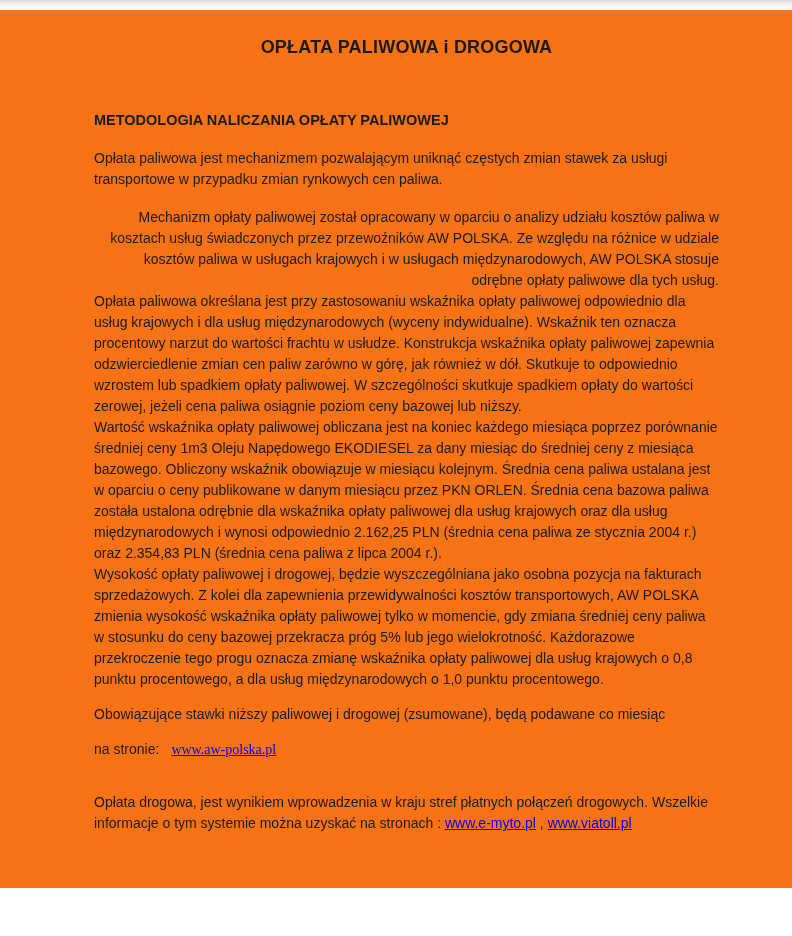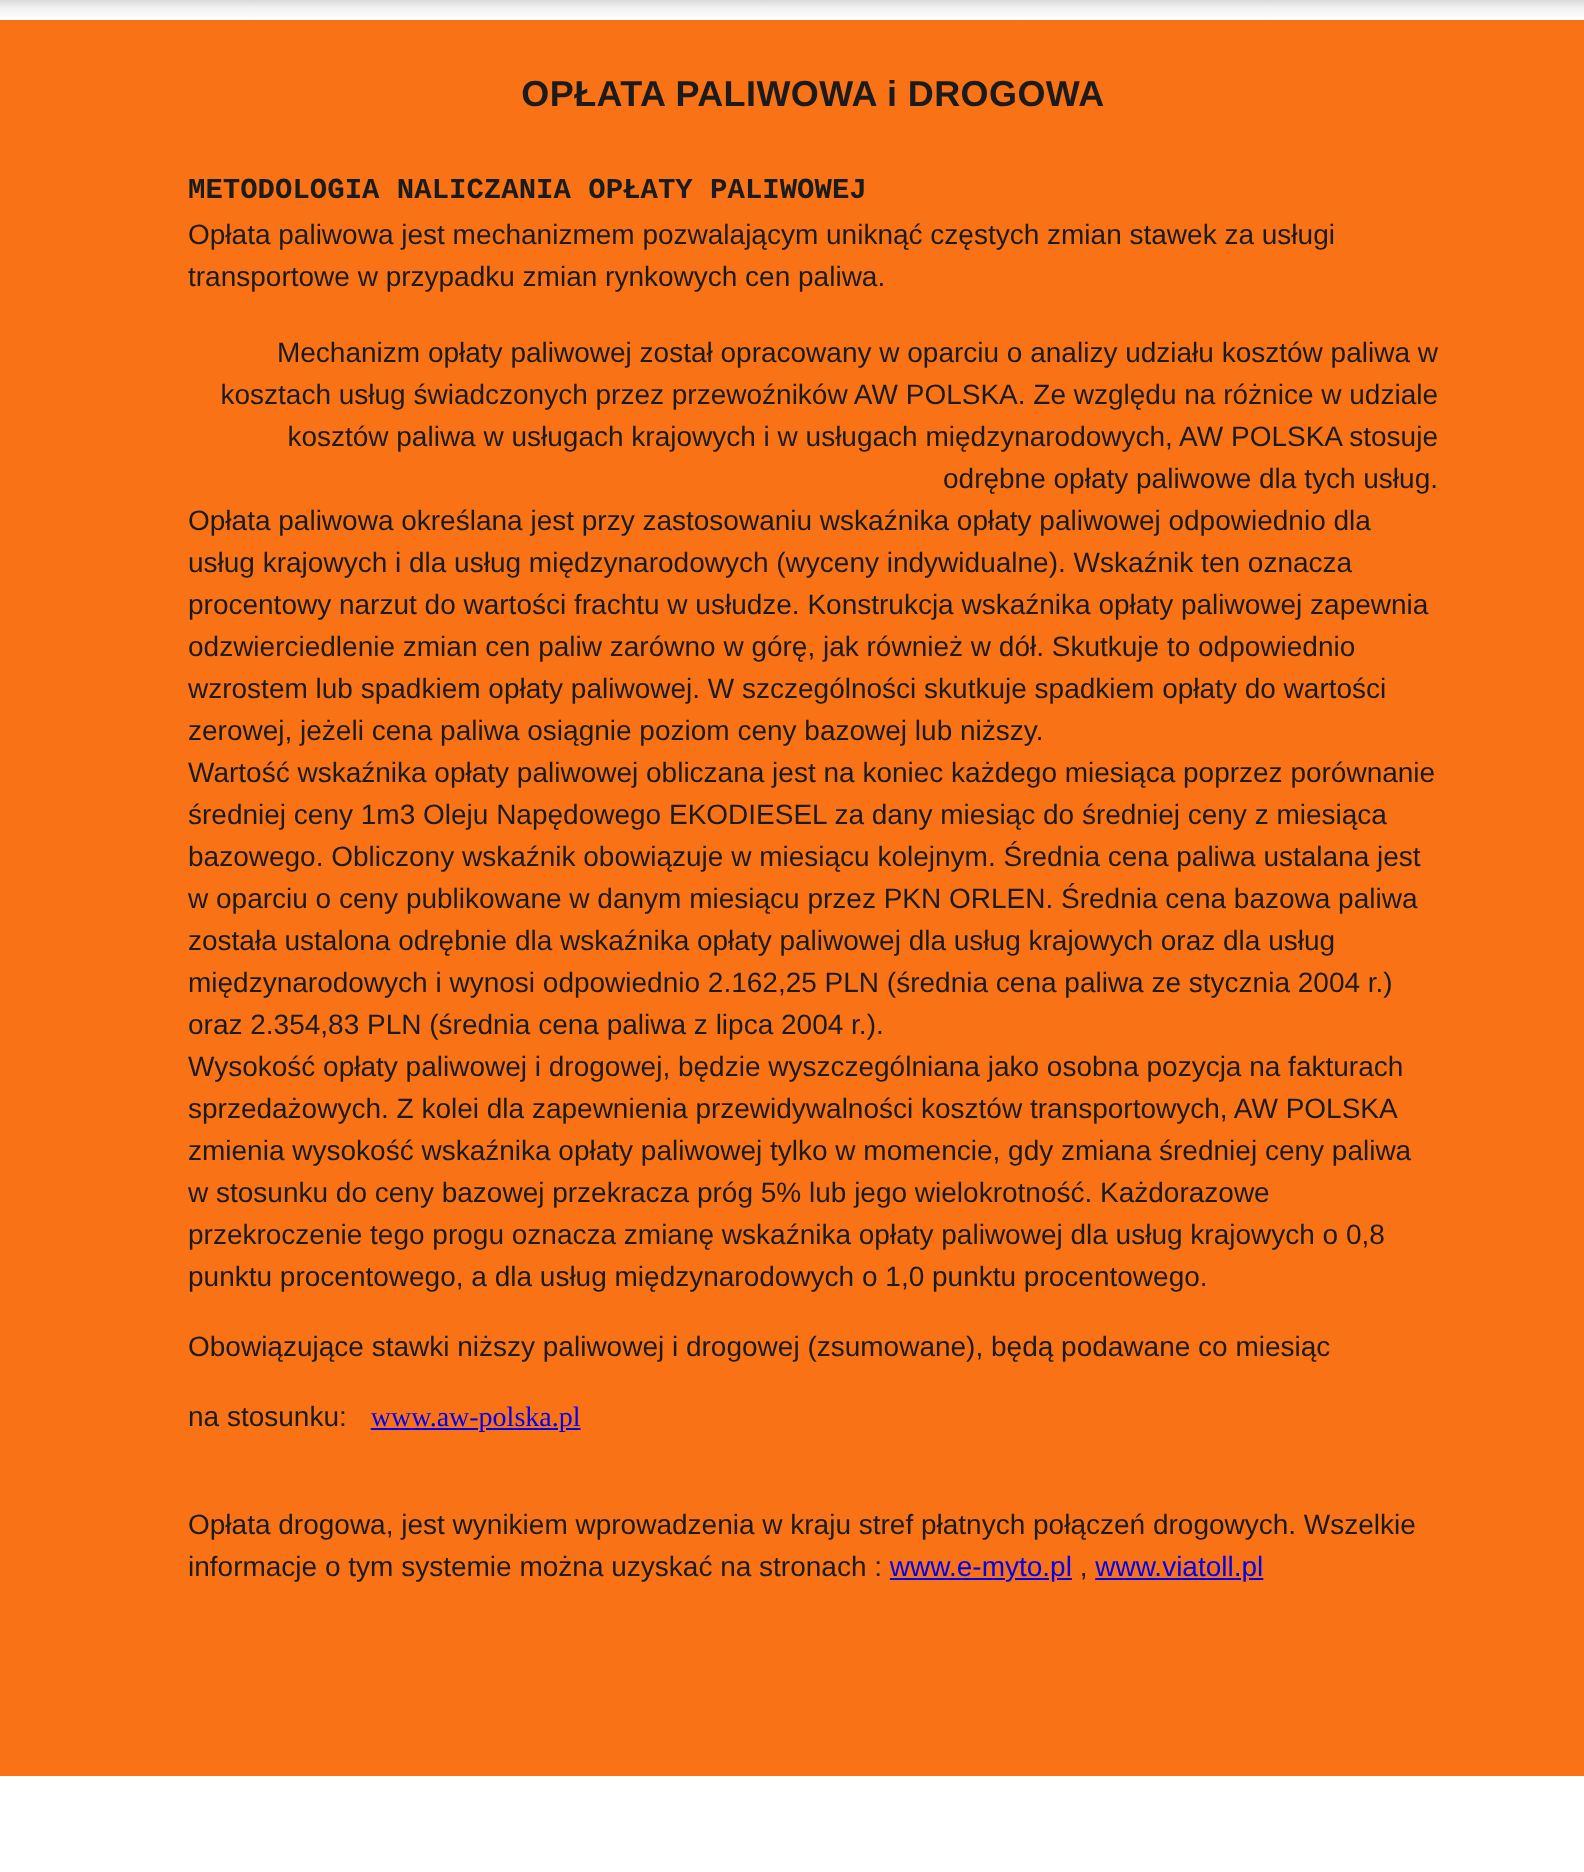--- a/index.html
+++ b/index.html
@@ -35,28 +35,28 @@
     font-weight: bold;
     letter-spacing: 0.2px;
     line-height: 22px;
   }
   .section-heading {
     margin: 0;
     font-size: 14.5px;
     font-weight: bold;
     line-height: 20px;
   }
-  .h-metodologia { margin-top: 28px; font-family: Liberation Mono, monospace; }
+  .h-metodologia { margin-top: 52px; }
   .h-emyto      { margin-top: 42px; }
   p {
     margin: 0;
     font-size: 14px;
     line-height: 21px;
   }
-  .p-intro      { margin-top: 1px; }
+  .p-intro      { margin-top: 18px; }
   .p-block      { margin-top: 0; }
   .p-block-start{ margin-top: 17px; text-align: right; }
   .p-stawki     { margin-top: 14px; }
   .p-strona     { margin-top: 14px; }
   .p-drogowa    { margin-top: 32px; }
   .bold { font-weight: normal; }
   a.doc-link {
     color: #0000EE;
     text-decoration: underline;
     cursor: pointer;
@@ -83,21 +83,21 @@
 
     <p class="p-block">
       <span>Wartość wskaźnika opłaty paliwowej obliczana jest na koniec każdego miesiąca poprzez porównanie średniej ceny 1m3 Oleju Napędowego EKODIESEL za dany miesiąc do średniej ceny z miesiąca bazowego. Obliczony wskaźnik obowiązuje w miesiącu kolejnym. Średnia cena paliwa ustalana jest w oparciu o ceny publikowane w danym miesiącu przez PKN ORLEN. Średnia cena bazowa paliwa została ustalona odrębnie dla wskaźnika opłaty paliwowej dla usług krajowych oraz dla usług międzynarodowych i wynosi odpowiednio </span><span class="bold">2.162,25 PLN</span><span> (średnia cena paliwa ze stycznia 2004 r.) oraz </span><span class="bold">2.354,83 PLN</span><span> (średnia cena paliwa z lipca 2004 r.).</span>
     </p>
 
     <p class="p-block">Wysokość opłaty paliwowej i drogowej, będzie wyszczególniana jako osobna pozycja na fakturach sprzedażowych. Z kolei dla zapewnienia przewidywalności kosztów transportowych, AW POLSKA zmienia wysokość wskaźnika opłaty paliwowej tylko w momencie, gdy zmiana średniej ceny paliwa w stosunku do ceny bazowej przekracza próg 5% lub jego wielokrotność. Każdorazowe przekroczenie tego progu oznacza zmianę wskaźnika opłaty paliwowej dla usług krajowych o 0,8 punktu procentowego, a dla usług międzynarodowych o 1,0 punktu procentowego.</p>
 
     <p class="p-stawki">Obowiązujące stawki niższy paliwowej i drogowej (zsumowane), będą podawane co miesiąc</p>
 
     <p class="p-strona">
-      <span>na stosunku:</span><a class="doc-link link-offset">www.aw-polska.pl</a>
+      <span>na stronie:</span><a class="doc-link link-offset">www.aw-polska.pl</a>
     </p>
 
 
     <p class="p-drogowa">
       <span>Opłata drogowa, jest wynikiem wprowadzenia w kraju stref płatnych połączeń drogowych. Wszelkie informacje o tym systemie można uzyskać na stronach : </span><a class="doc-link">www.e-myto.pl</a><span> , </span><a class="doc-link">www.viatoll.pl</a>
     </p>
 
   </div>
 </div>
 

